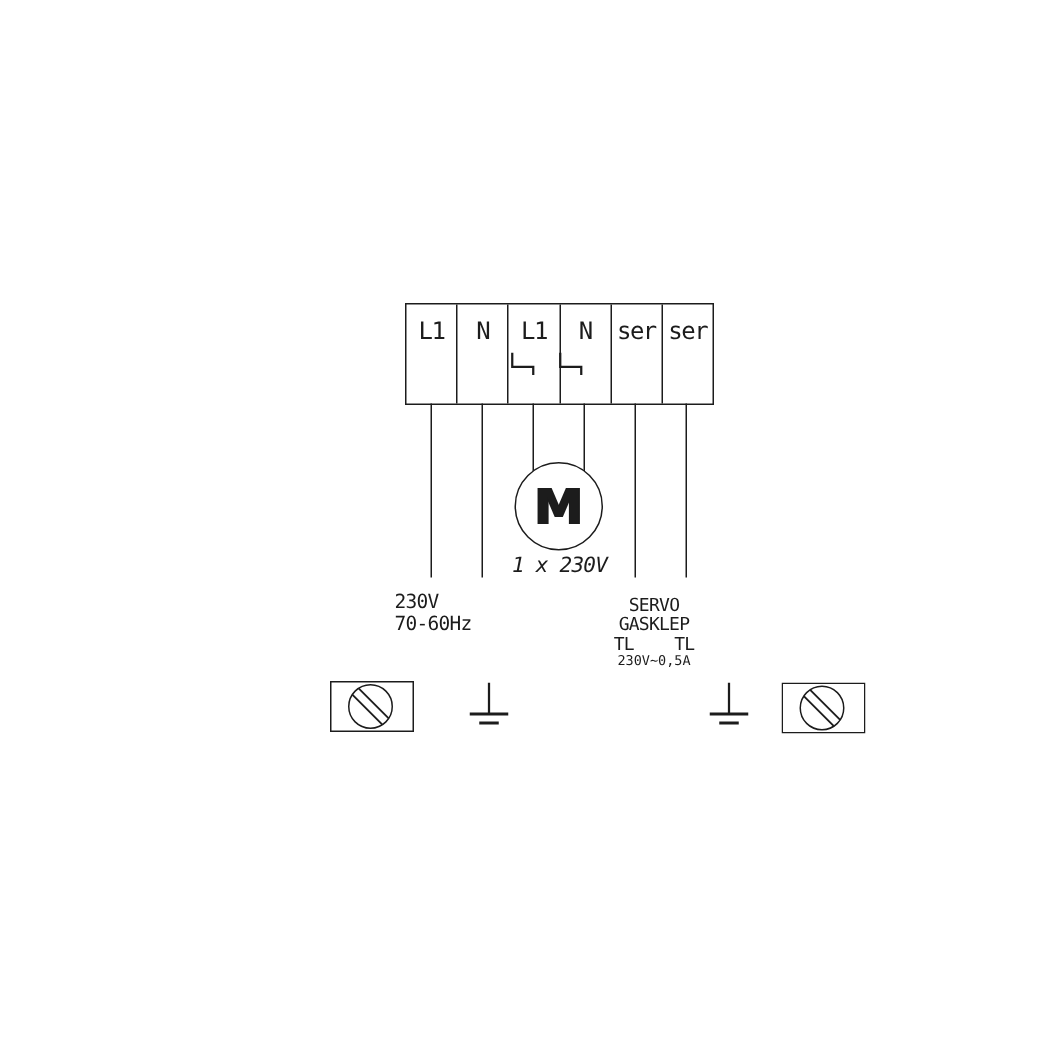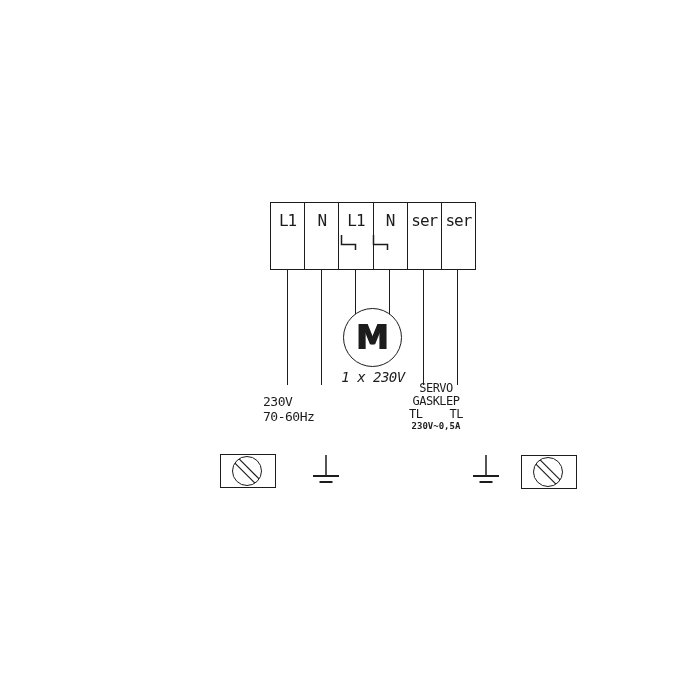--- a/index.html
+++ b/index.html
@@ -67,25 +67,25 @@
     position:absolute;left:285px;top:369px;width:110px;
     text-align:center;font-size:14px;letter-spacing:-0.5px;font-style:italic;
   }
   
   .mains-label{
     position:absolute;left:230px;top:394px;width:90px;
     font-size:13px;line-height:15px;letter-spacing:-0.5px;
   }
   
   .servo-label{
-    position:absolute;left:353px;top:382px;width:100px;
+    position:absolute;left:353px;top:397px;width:100px;
     text-align:center;font-size:12px;line-height:13px;letter-spacing:-0.5px;
   }
   .servo-label .pre{white-space:pre;}
-  .servo-label .small{font-size:9px;letter-spacing:0;line-height:11px;font-weight:bold;}
+  .servo-label .small{font-size:9px;letter-spacing:0;line-height:11px;font-weight:normal;}
   
   .screw-terminal{position:absolute;width:56px;height:34px;}
   .screw-left{left:187px;top:454px;}
   .screw-right{left:488px;top:455px;}
   .earth{position:absolute;width:26px;height:32px;}
   .earth-left{left:280px;top:455px;}
   .earth-right{left:440px;top:455px;}
   svg{display:block;}
 </style>
 </head>

